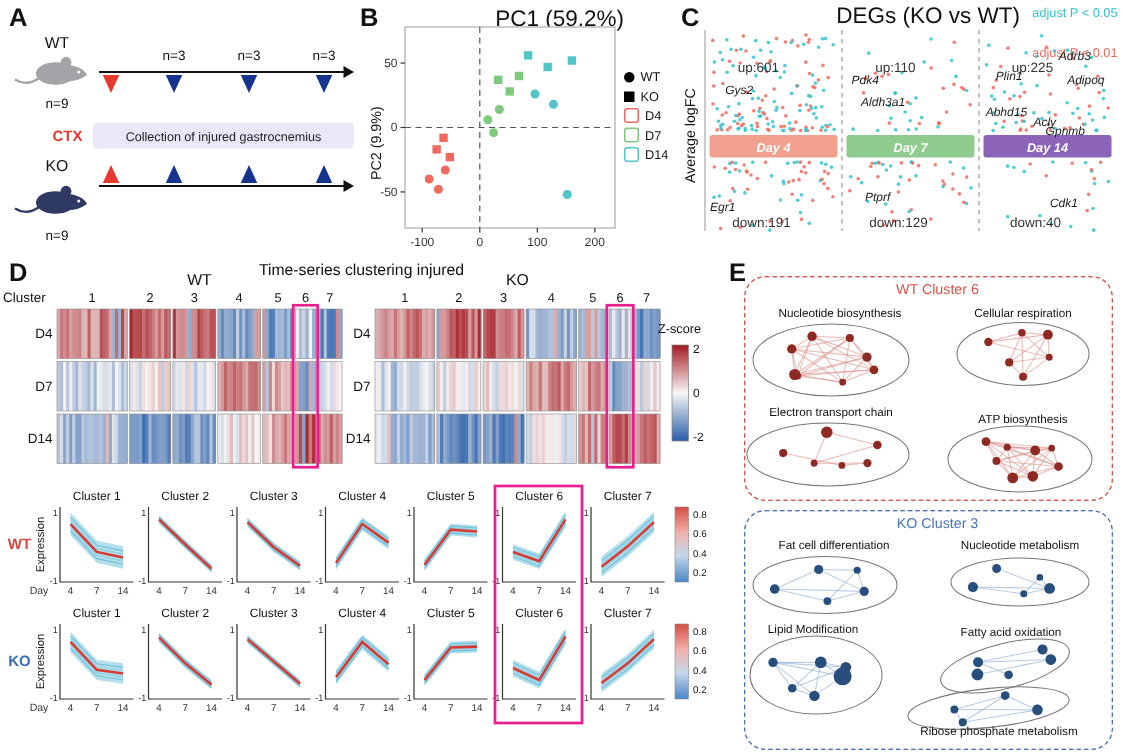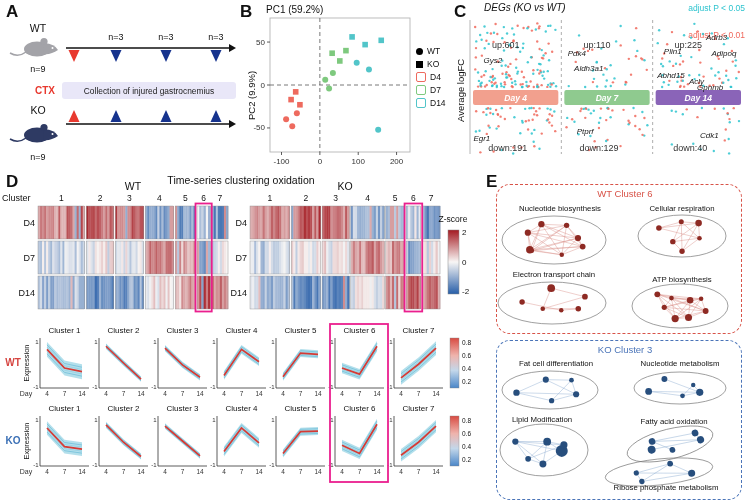--- a/index.html
+++ b/index.html
@@ -1,20 +1,20 @@
 <!DOCTYPE html>
 <html><head>
 <meta charset="utf-8">
 <style>
   html,body{margin:0;padding:0;background:#fff;}
   .fig{position:relative;width:749px;height:504px;background:#fff;overflow:hidden;
        font-family:"Liberation Sans","DejaVu Sans",sans-serif;color:#111;}
   .panel{position:absolute;}
   .plabel{position:absolute;left:2px;top:0;font-size:17px;font-weight:700;z-index:5;}
-  .ptitle{position:absolute;font-size:10px;text-align:left;}
+  .ptitle{position:absolute;font-size:15px;text-align:right;}
   .vlabel{position:absolute;transform:rotate(-90deg);transform-origin:left top;
           font-size:9.5px;white-space:nowrap;}
   .dtitle{position:absolute;left:0;top:2px;width:482px;text-align:center;font-size:10.5px;}
   .legendB{position:absolute;left:178px;top:44px;font-size:8.5px;display:flex;flex-direction:column;gap:3px;}
   .lrow{display:flex;align-items:center;gap:4px;}
   .mk{display:inline-block;flex:0 0 auto;}
   .mk.circle{width:7px;height:7px;border-radius:50%;background:#000;}
   .mk.square{width:7px;height:7px;background:#000;}
   .mk.box{width:8px;height:8px;border:1.6px solid #888;background:#fff;border-radius:2px;}
   .legendC{position:absolute;right:4px;top:1px;font-size:8.5px;line-height:1.3;text-align:right;}
@@ -129,21 +129,21 @@
         </div>
       <div class="lrow">
           <span class="mk box" id="lgD14" style="border-color: rgb(82, 197, 201);"></span>
           <span>D14</span>
         </div>
     </div>
   </section>
 
   <section class="panel" id="pC" style="left:452px;top:2px;width:297px;height:168px;">
     <span class="plabel">C</span>
-    <div class="ptitle" style="left:32px;top:0;width:180px;font-style:italic;">DEGs (KO vs WT)</div>
+    <div class="ptitle" style="left:48px;top:0;width:180px;">DEGs (KO vs WT)</div>
     <div class="legendC">
       <div id="legC0" style="color: rgb(46, 196, 207);">adjust P &lt; 0.05</div>
       <div id="legC1" style="color: rgb(240, 104, 92); margin-top: 16px;">adjust P &lt; 0.01</div>
     </div>
     <div class="vlabel" style="left:3px;top:120px;">Average logFC</div>
     <svg id="svgC" width="297" height="168">
         <line x1="18" y1="18" x2="18" y2="152" stroke="#999" stroke-width="0.7"></line>
         <circle cx="101.39498298956701" cy="81.15767637481711" r="1.2" fill="#2ec4cf" opacity="0.85"></circle>
         <circle cx="93.5991261092325" cy="51.27661894504281" r="1.2" fill="#f0685c" opacity="0.85"></circle>
         <circle cx="53.057026112141706" cy="82.34836913335734" r="1.2" fill="#f0685c" opacity="0.85"></circle>
@@ -552,21 +552,21 @@
         <text x="271.90666666666664" y="54.18" font-size="8" fill="#1a1a1a" text-anchor="middle" font-style="italic">Adipoq</text>
         <text x="218.93333333333334" y="75.62" font-size="8" fill="#1a1a1a" text-anchor="middle" font-style="italic">Abhd15</text>
         <text x="244.50666666666666" y="82.32" font-size="8" fill="#1a1a1a" text-anchor="middle" font-style="italic">Acly</text>
         <text x="258.20666666666665" y="87.68" font-size="8" fill="#1a1a1a" text-anchor="middle" font-style="italic">Gpnmb</text>
         <text x="257.2933333333333" y="135.92000000000002" font-size="8" fill="#1a1a1a" text-anchor="middle" font-style="italic">Cdk1</text>
       </svg>
   </section>
 
   <section class="panel" id="pD" style="left:0;top:172px;width:482px;height:332px;">
     <span class="plabel" style="left:6px;">D</span>
-    <div class="dtitle">Time-series clustering oxidation</div>
+    <div class="dtitle">Time-series clustering injured</div>
     <svg id="svgD" width="482" height="332">
         <defs>
           <linearGradient id="zgrad" x1="0" y1="0" x2="0" y2="1">
             <stop offset="0%" stop-color="#a41a21"></stop>
             <stop offset="50%" stop-color="#f8f6f5"></stop>
             <stop offset="100%" stop-color="#275ea8"></stop>
           </linearGradient>
           <linearGradient id="memgrad" x1="0" y1="0" x2="0" y2="1">
             <stop offset="0%" stop-color="#d84b42"></stop>
             <stop offset="35%" stop-color="#efb3ac"></stop>

